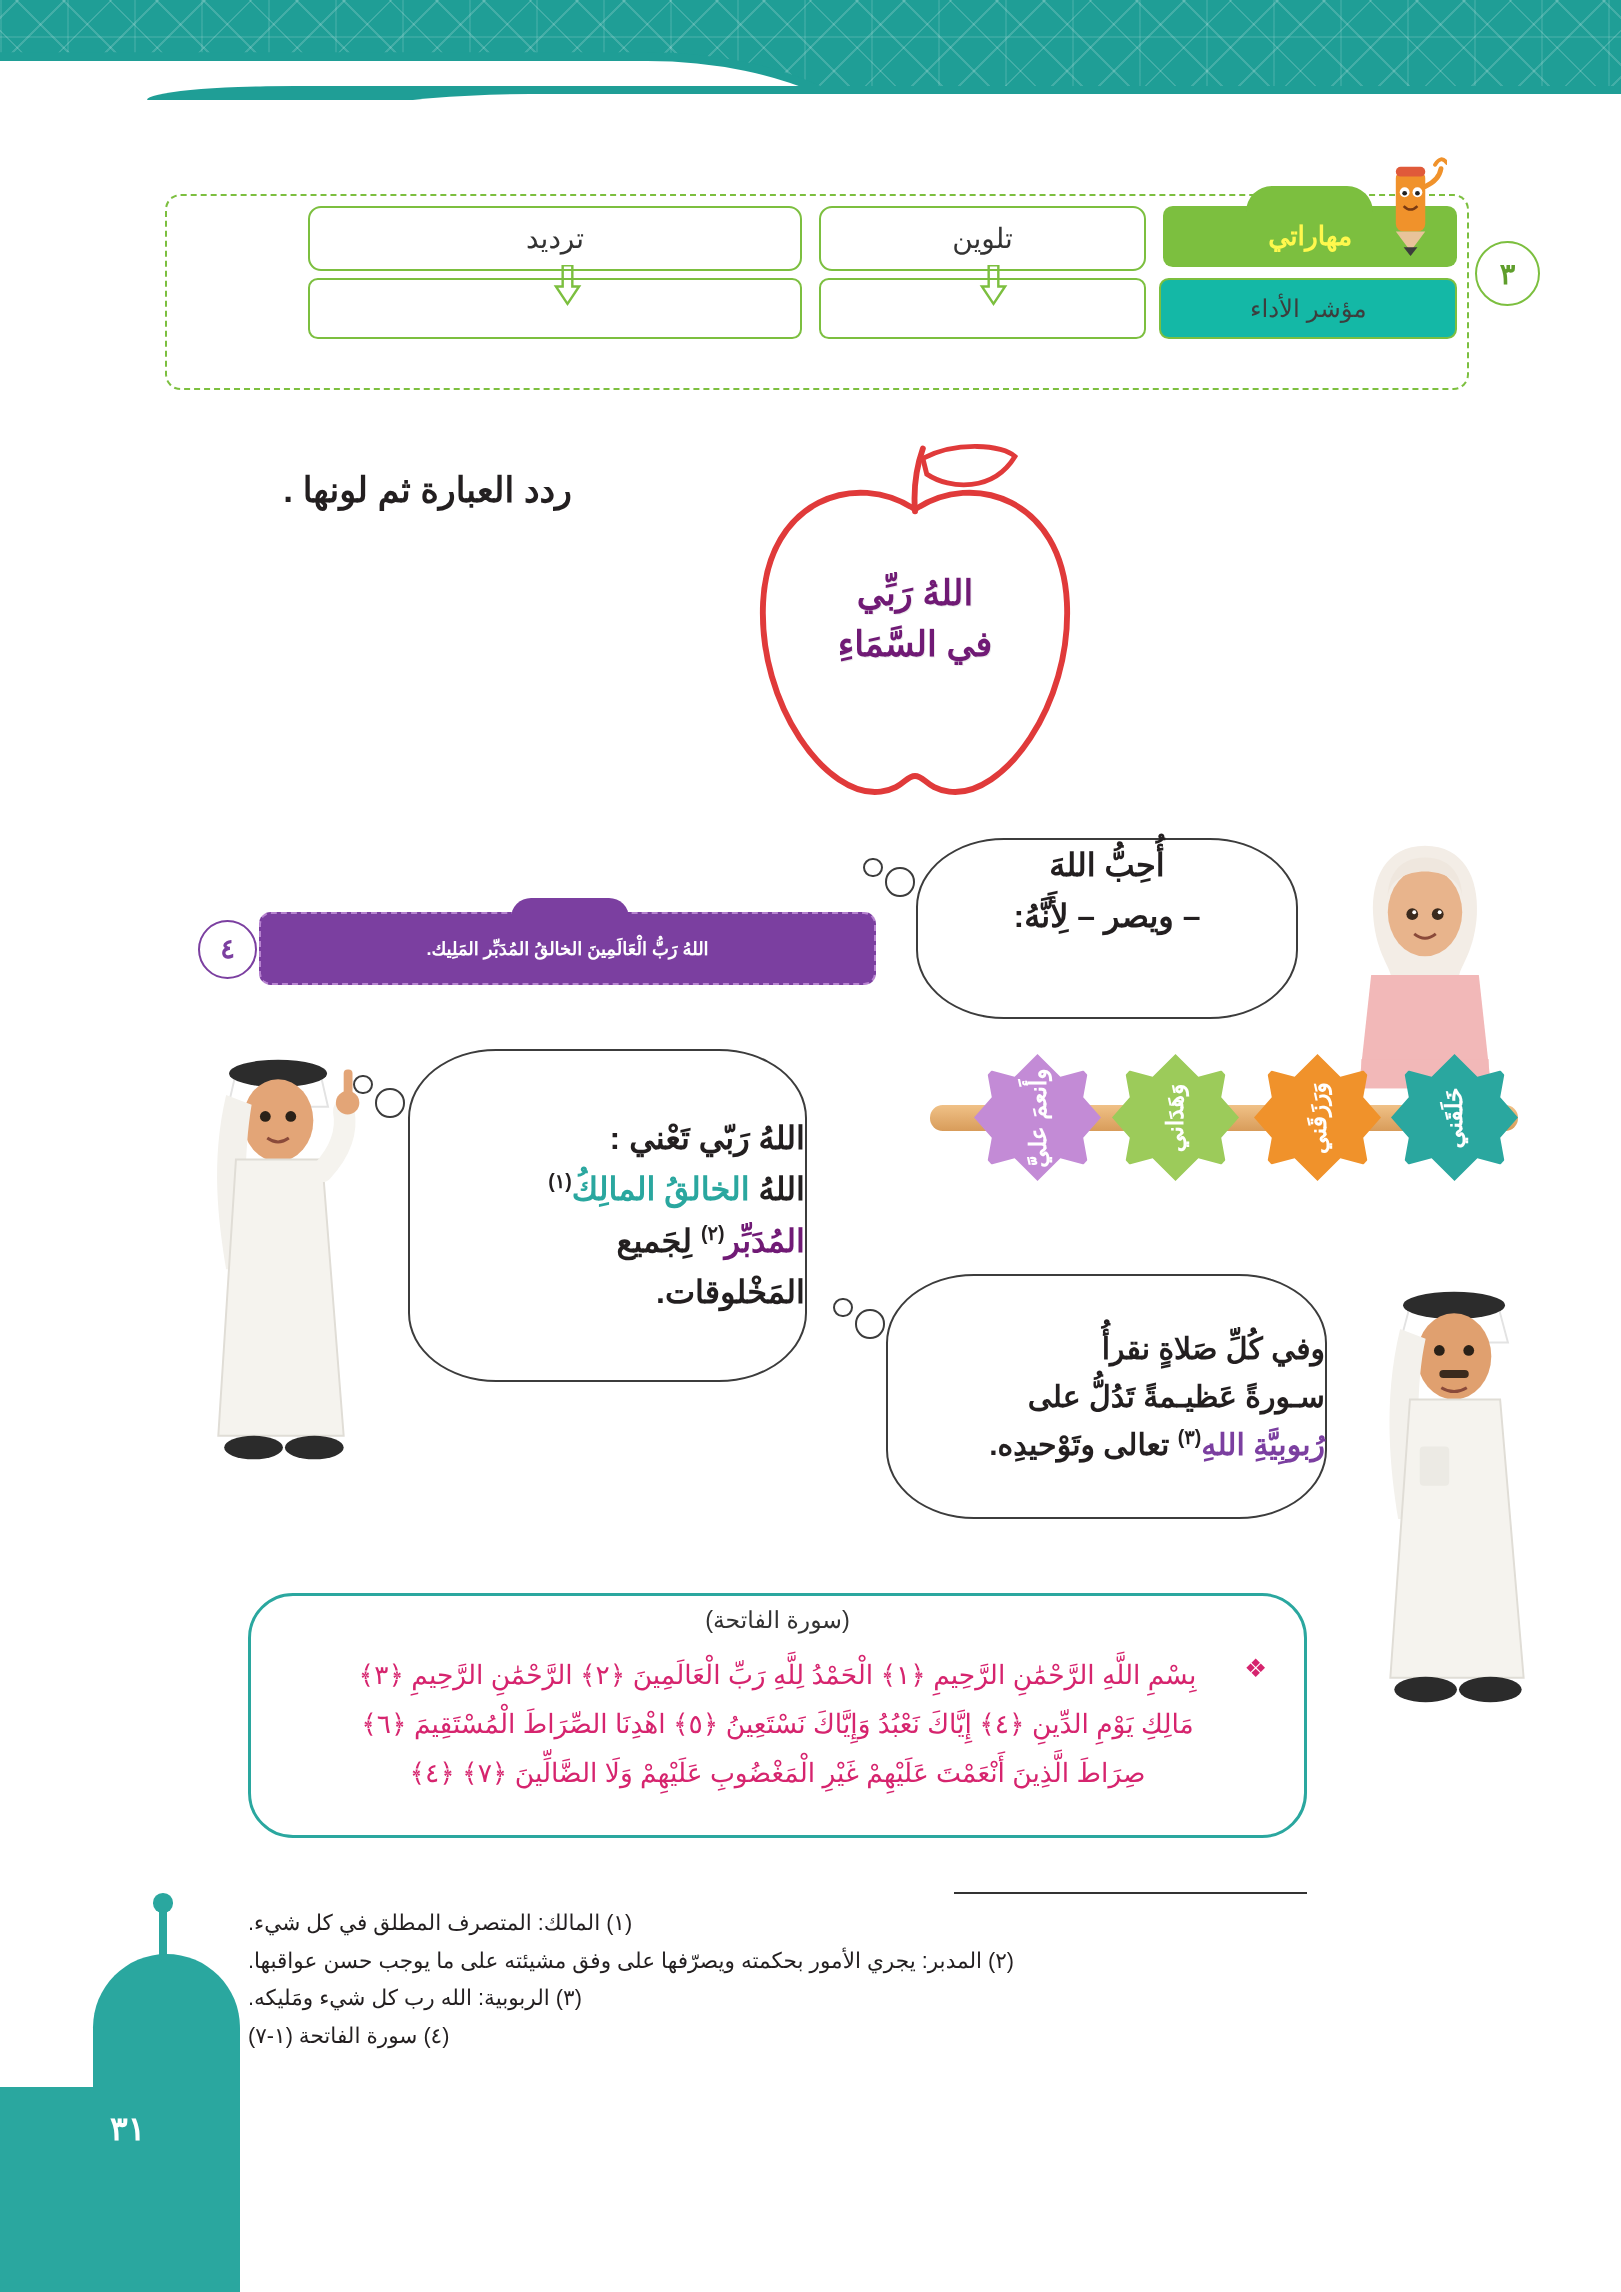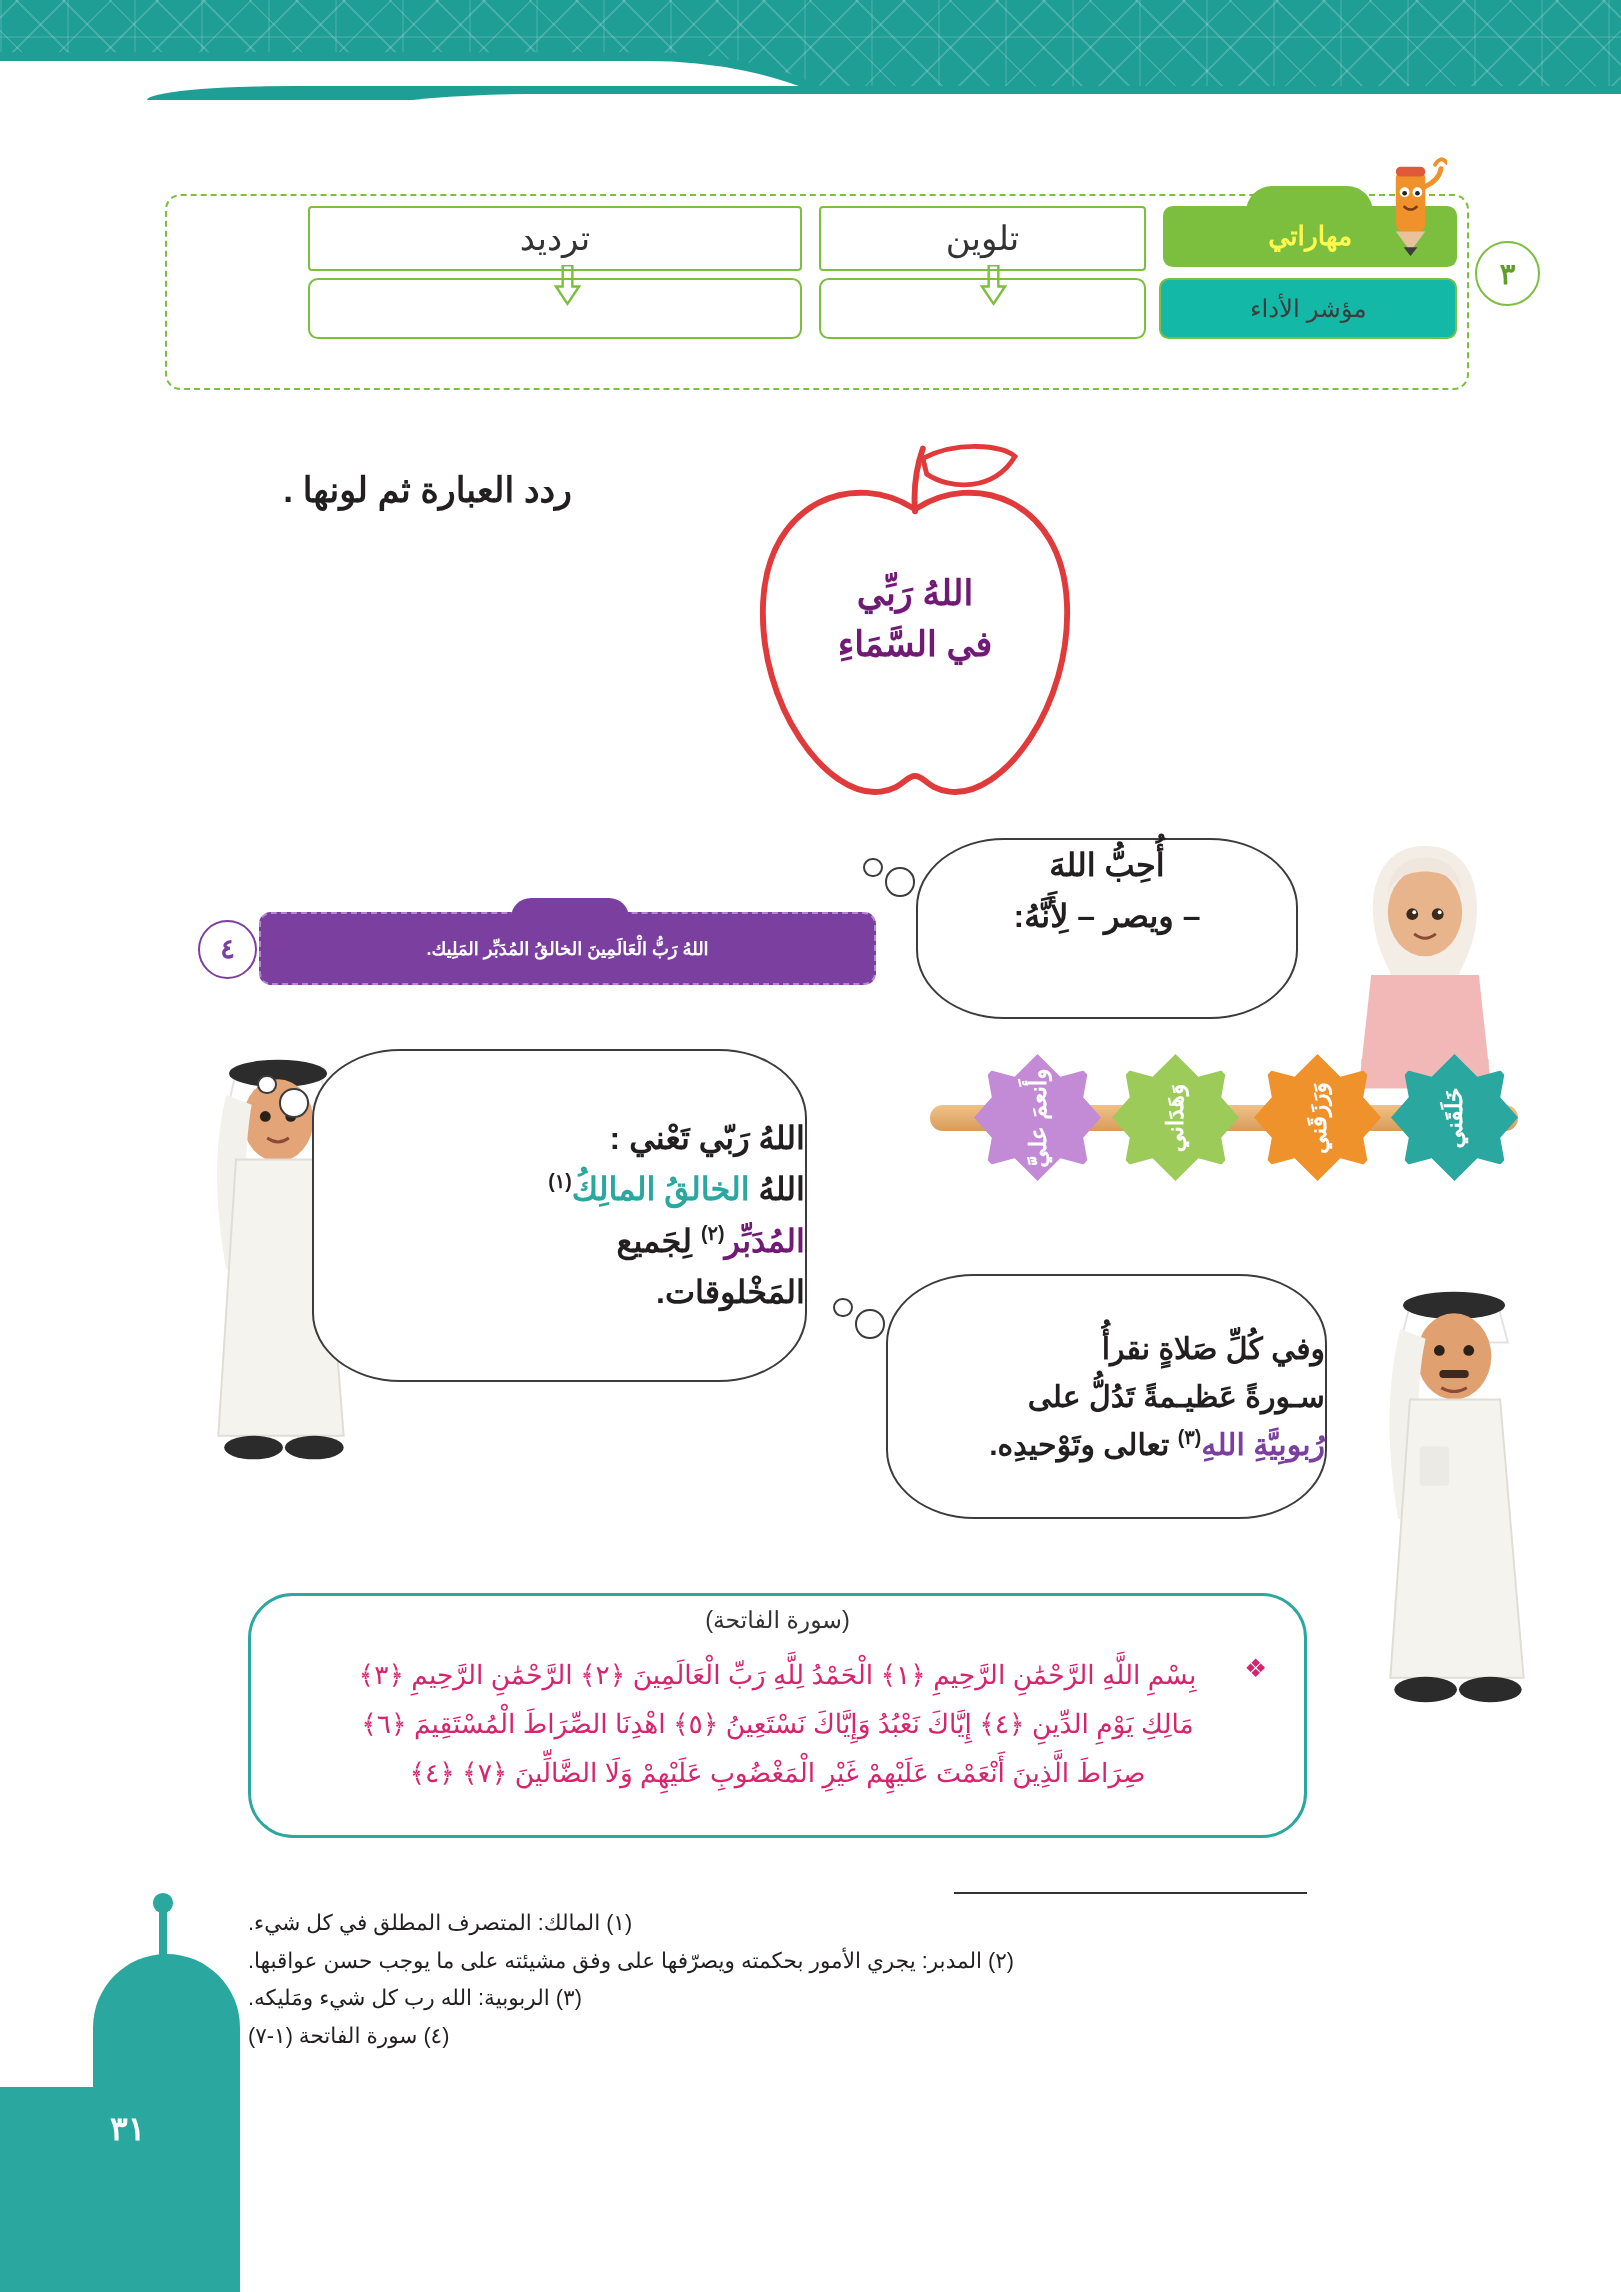--- a/index.html
+++ b/index.html
@@ -171,25 +171,25 @@
     border-radius: 69px 69px 0 0;
   }
   .skills-head-label {
     color: #fff84d;
   }
   .skills-cell {
     position: absolute;
     top: 11.8px;
     height: 61px;
     border: 2px solid #7cbf3f;
-    border-radius: 4px;
+    border-radius: 13px;
     display: flex;
     align-items: center;
     justify-content: center;
-    font-size: 34px;
+    font-size: 28px;
     color: #333;
     background: #ffffff;
   }
   .skills-cell.c2 { right: 323px; width: 323px; }
   .skills-cell.c3 { right: 667px; width: 490px; }
 
   .indic-head {
     position: absolute;
     top: 84px;
     right: 11.8px;
@@ -340,21 +340,21 @@
     height: 181px;
     font-size: 32px;
     font-weight: bold;
   }
   .bubble-girl .dot1 { width: 25.5px; height: 25.5px; left: -33px; top: 27.4px; }
   .bubble-girl .dot2 { width: 15.7px; height: 15.7px; left: -55px; top: 17.6px; }
 
   .bubble-boy {
     top: 1049px;
     right: 814px;
-    width: 495px;
+    width: 399px;
     height: 333px;
     font-size: 32px;
     font-weight: bold;
     flex-direction: column;
   }
   .bubble-boy .dot1 { width: 25.5px; height: 25.5px; left: -35px; top: 37px; }
   .bubble-boy .dot2 { width: 15.7px; height: 15.7px; left: -57px; top: 23.5px; }
   .bubble-boy .l-green { color: #2aa79f; }
   .bubble-boy .l-purple { color: #701a75; }
 

